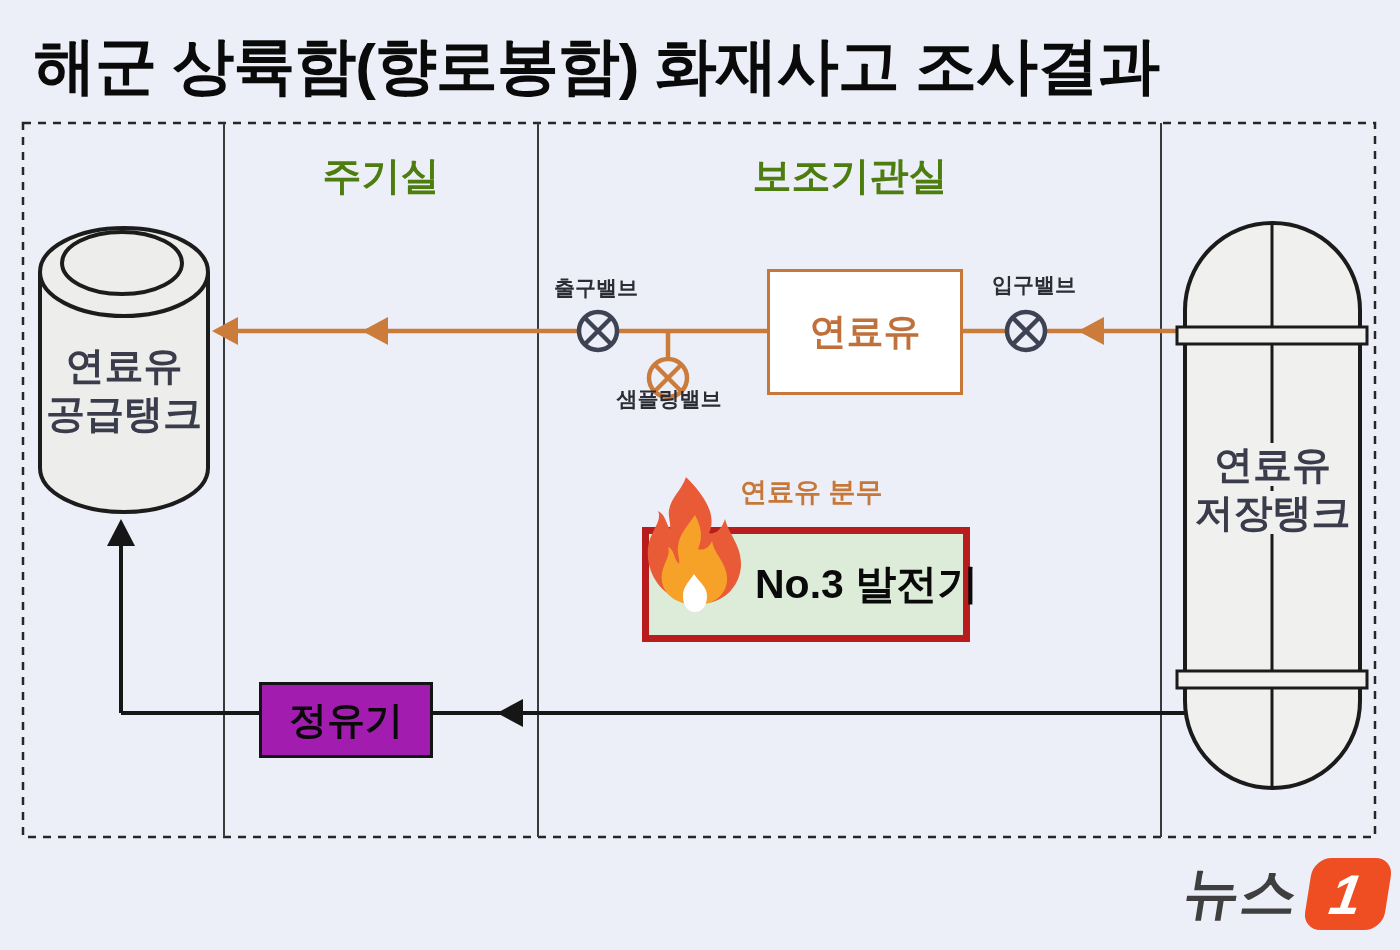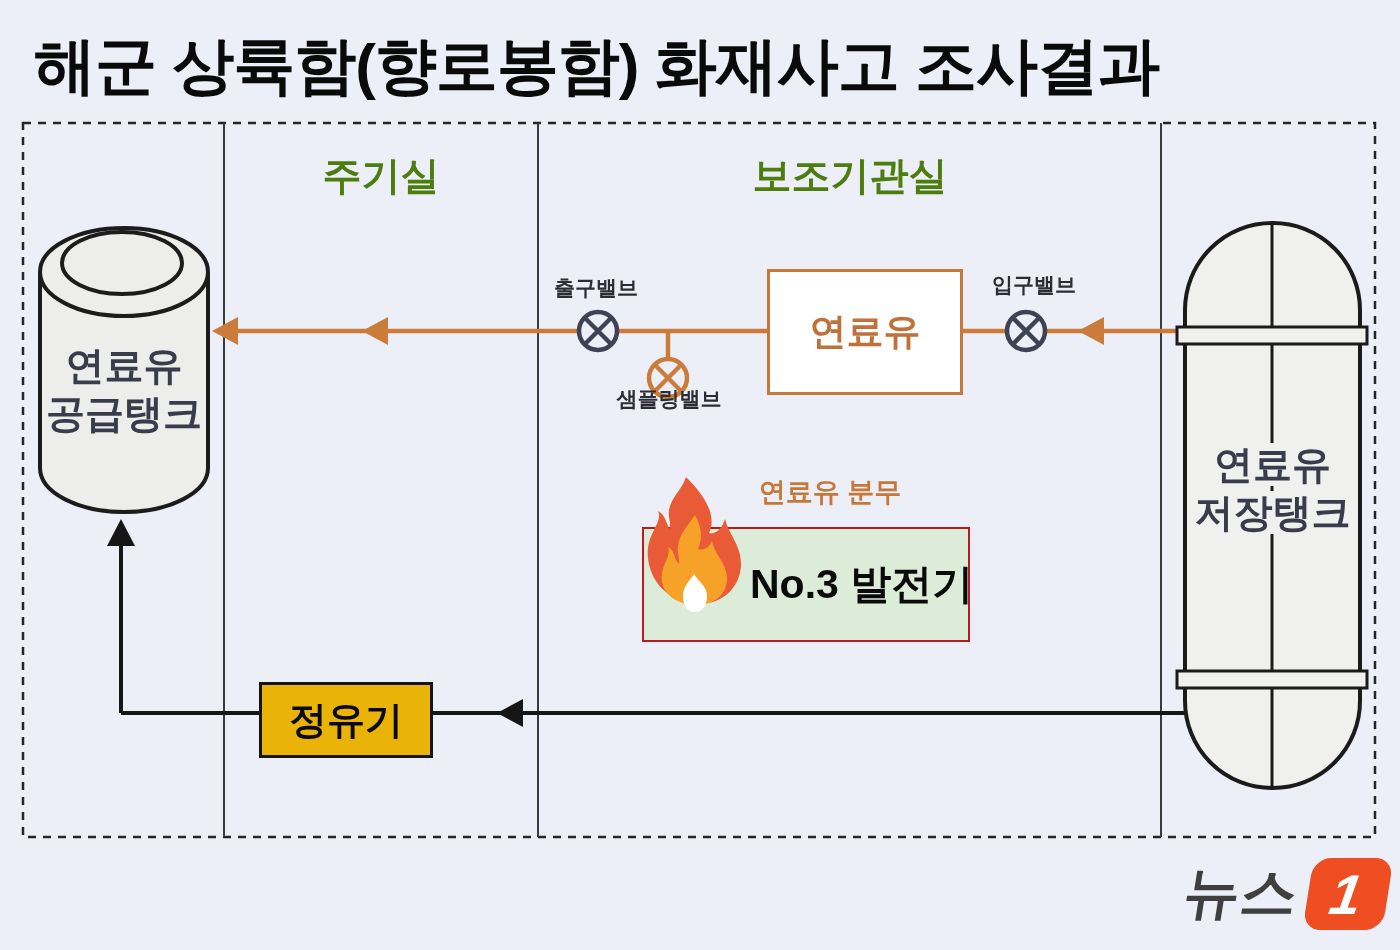--- a/index.html
+++ b/index.html
@@ -15,27 +15,27 @@
   .tank-supply-label{left:40px;width:168px;top:342px;}
   .tank-storage-label{left:1180px;width:185px;top:441px;}
   .tank-storage-label span{background:#f0f0ee;padding:0 3px;}
   .valve-label{text-align:center;font-size:21px;font-weight:700;color:#2c2c34;z-index:3;}
   .lbl-outlet{left:521px;width:150px;top:274px;}
   .lbl-inlet{left:959px;width:150px;top:271px;}
   .lbl-sampling{left:589px;width:160px;top:385px;}
   .pump-box{left:767px;top:269px;width:196px;height:126px;background:#ffffff;border:3.5px solid #c6783a;
     box-sizing:border-box;display:flex;flex-direction:column;align-items:center;justify-content:center;
     font-size:37px;font-weight:800;color:#c0703a;line-height:1.25;z-index:1;text-align:center;}
-  .gen-box{left:642px;top:527px;width:328px;height:115px;background:#dcecd9;border:2px solid #b91c1c;
+  .gen-box{left:642px;top:527px;width:328px;height:115px;background:#dcecd9;border:7px solid #b91c1c;
     box-sizing:border-box;display:flex;align-items:center;z-index:1;}
   .gen-box .gen-text{padding-left:106px;font-size:41px;font-weight:700;color:#0a0a0a;white-space:nowrap;}
-  .purifier-box{left:259px;top:682px;width:174px;height:76px;background:#eab308;border:3px solid #141414;
+  .purifier-box{left:259px;top:682px;width:174px;height:76px;background:#a21caf;border:3px solid #141414;
     box-sizing:border-box;display:flex;align-items:center;justify-content:center;
     font-size:38px;font-weight:700;color:#0a0a0a;z-index:1;}
-  .spray-label{left:740px;top:474px;width:180px;text-align:center;font-size:27px;font-weight:800;color:#c6783a;z-index:3;}
+  .spray-label{left:740px;top:474px;width:180px;font-size:27px;font-weight:800;color:#c6783a;z-index:3;}
   .fire{left:640px;top:477px;z-index:2;}
   .logo{left:1184px;top:856px;display:flex;align-items:center;z-index:3;}
   .logo-text{font-size:56px;font-weight:900;color:#3f3f3f;transform:skewX(-9deg);letter-spacing:1px;}
   .logo-badge{margin-left:10px;width:80px;height:72px;background:#ef4e23;border-radius:18px;
     transform:skewX(-9deg);display:flex;align-items:center;justify-content:center;}
   .logo-badge span{color:#ffffff;font-size:56px;font-weight:900;font-style:italic;transform:translateX(-2px);}
 </style>
 </head>
 <body>
 

